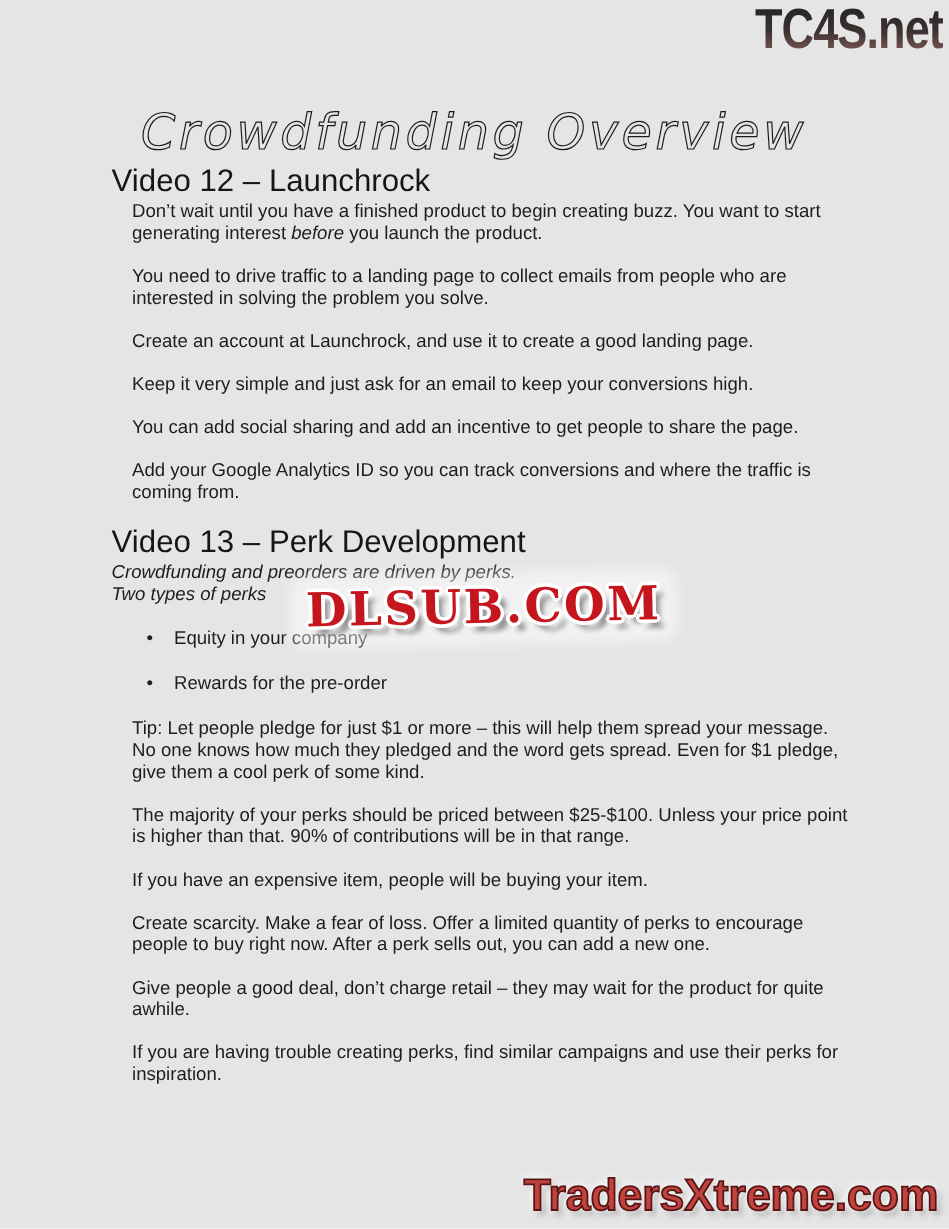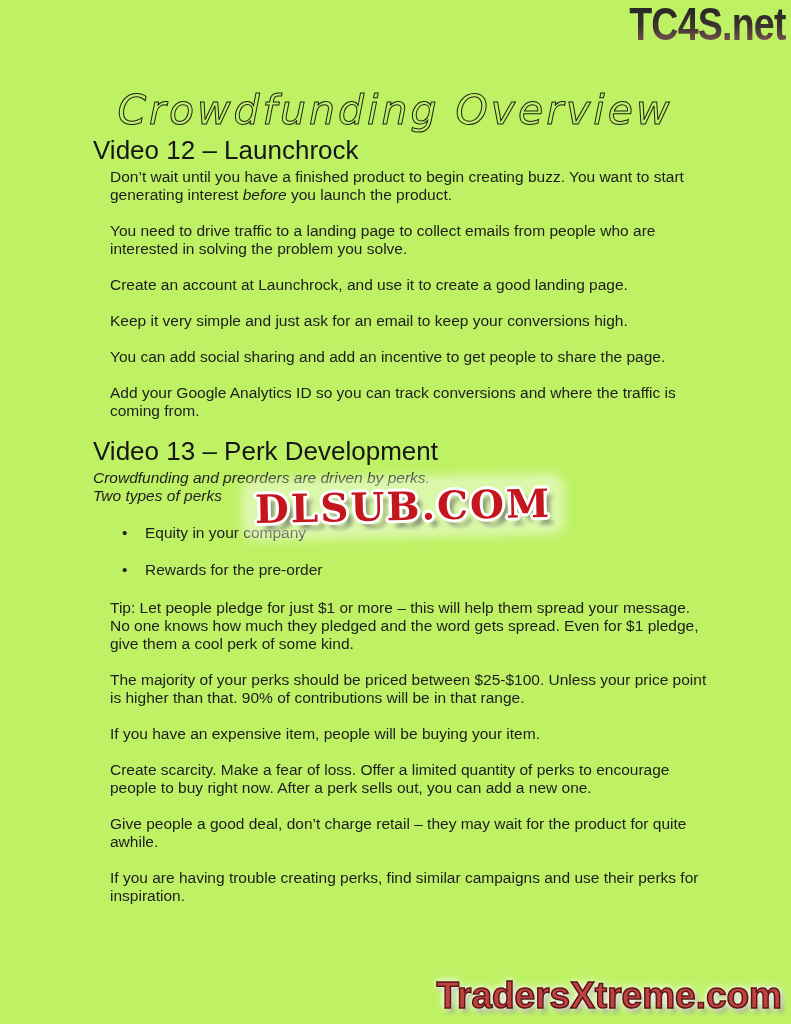--- a/index.html
+++ b/index.html
@@ -1,19 +1,19 @@
 <!DOCTYPE html>
 <html><head>
 <meta charset="utf-8">
 <style>
   html, body { margin:0; padding:0; background:#ffffff; }
   .page {
     position:relative;
     width:791px; height:1024px;
-    background:#bef264;
+    background:#e5e5e5;
     overflow:hidden;
     font-family:"Liberation Sans", sans-serif;
     color:#1d1d1d;
   }
 
   
   .tc4s-logo {
     position:absolute; top:-4px; right:5px;
     font-family:"Liberation Sans", sans-serif;
     font-weight:bold;

